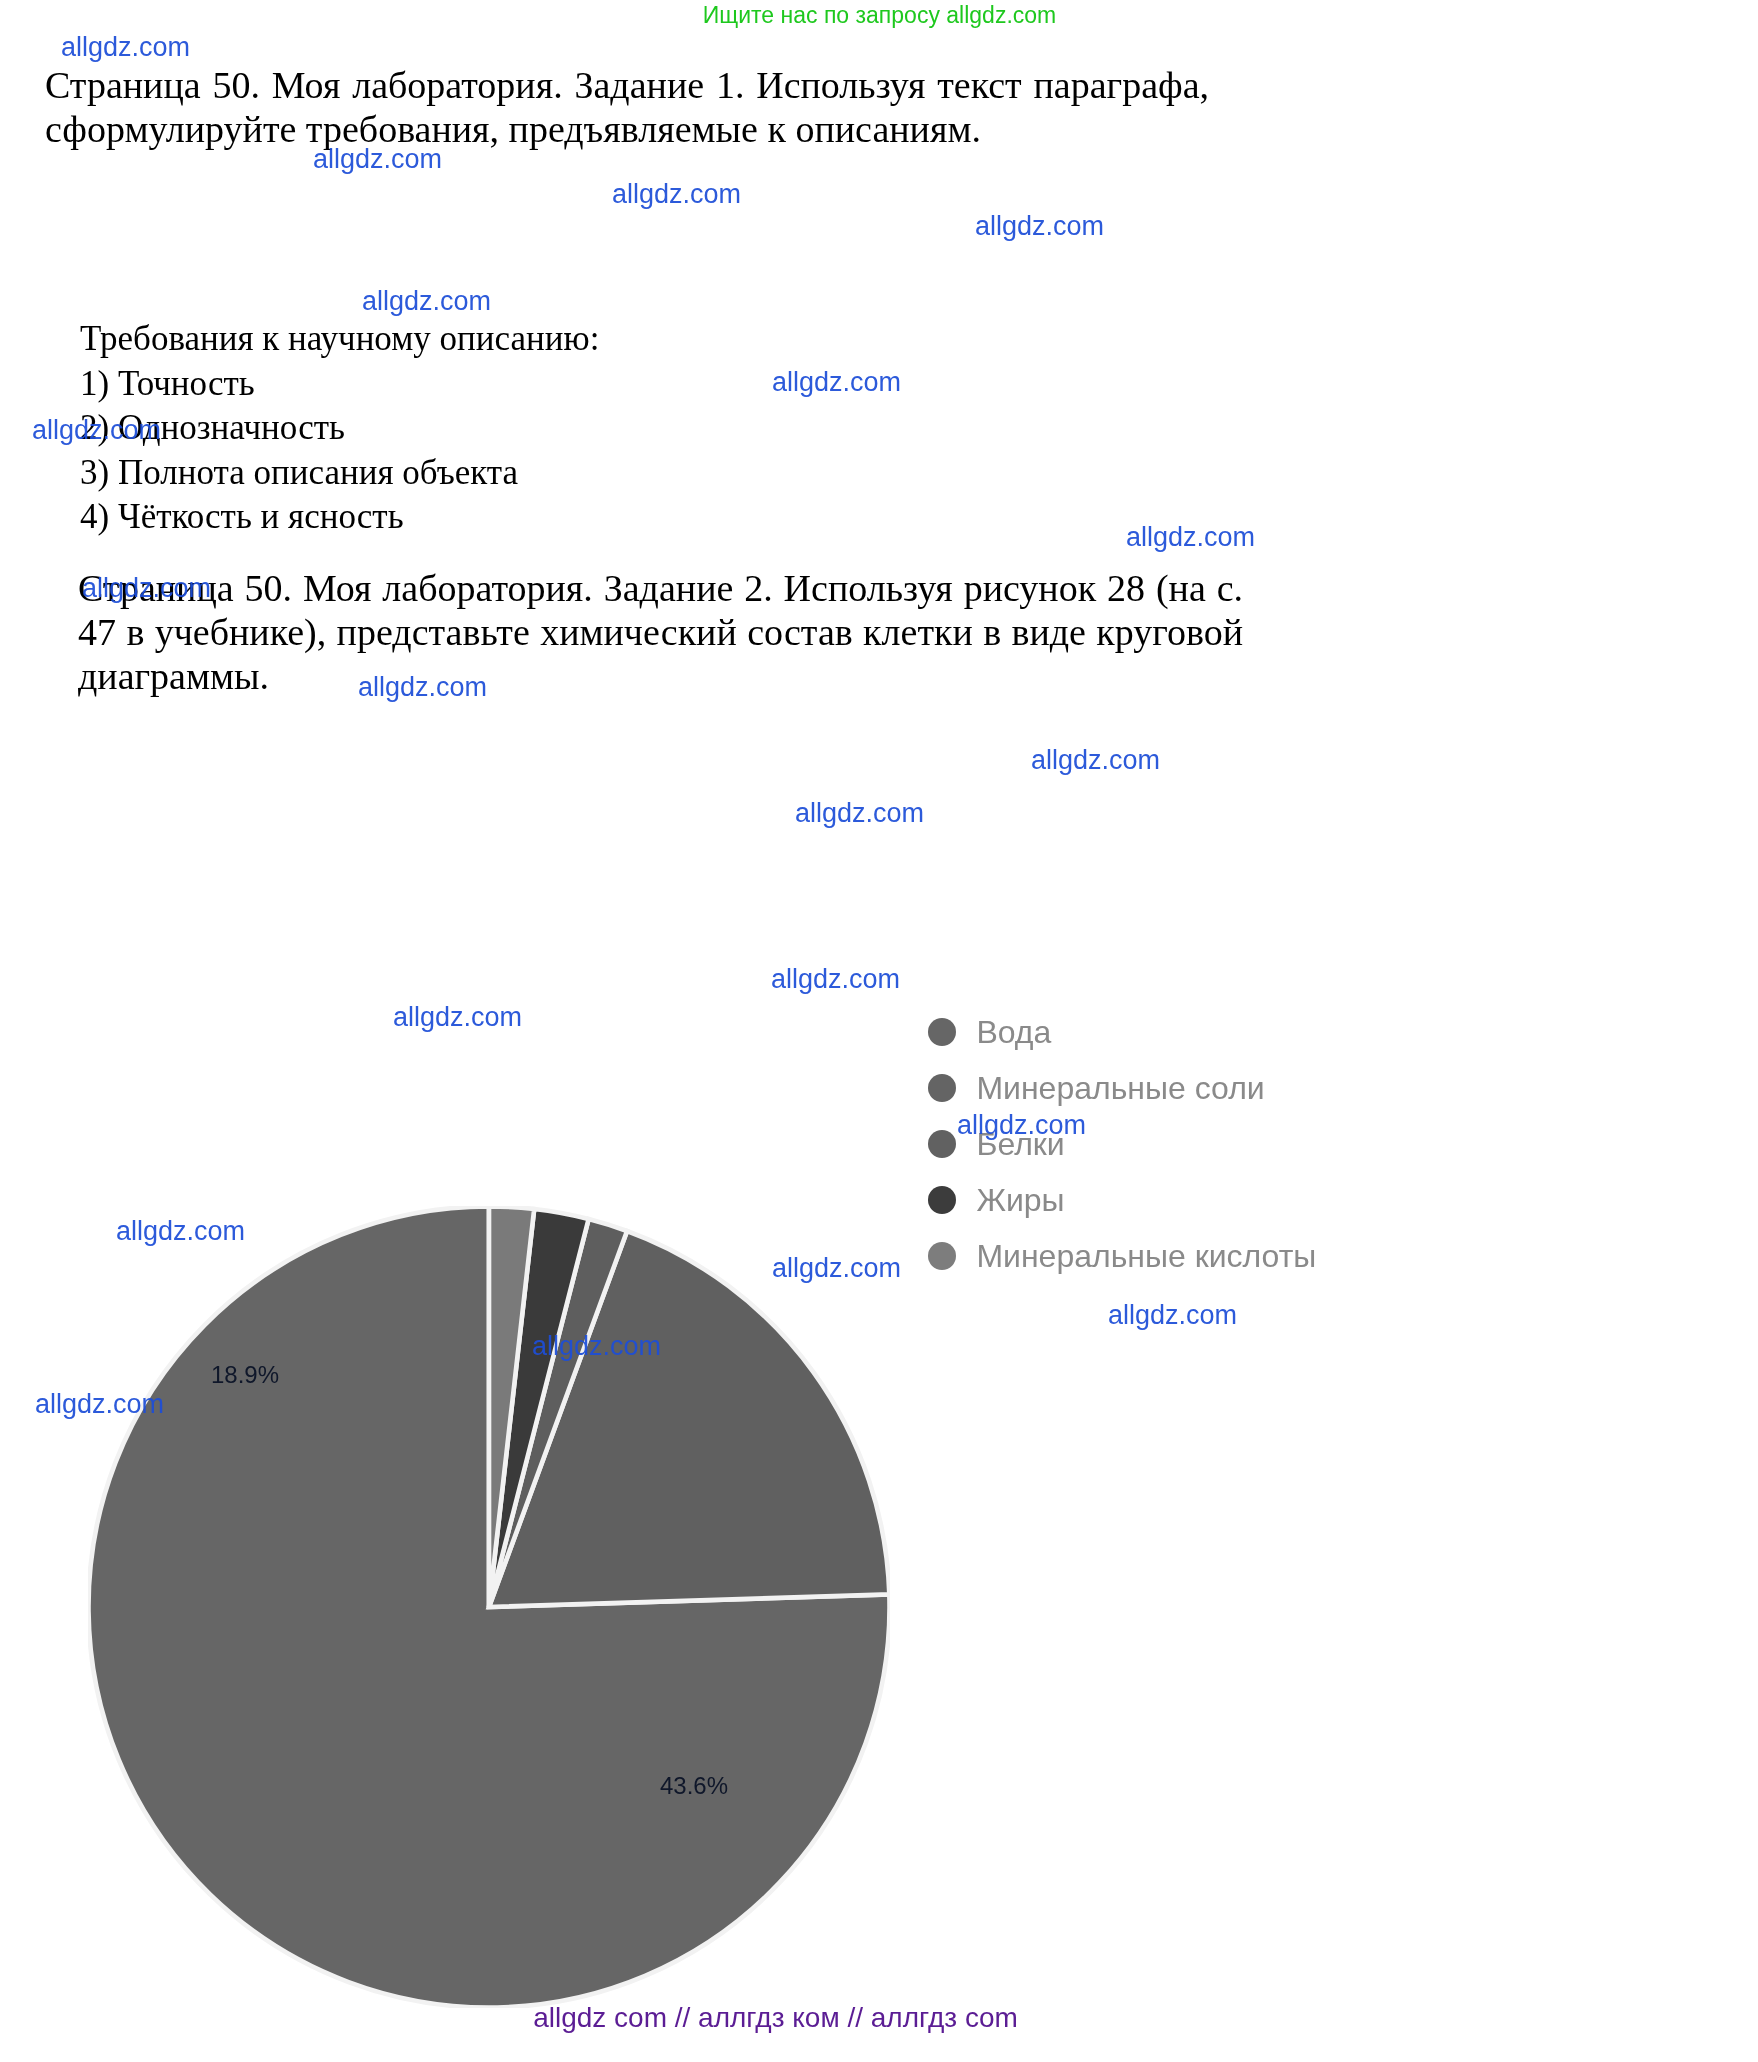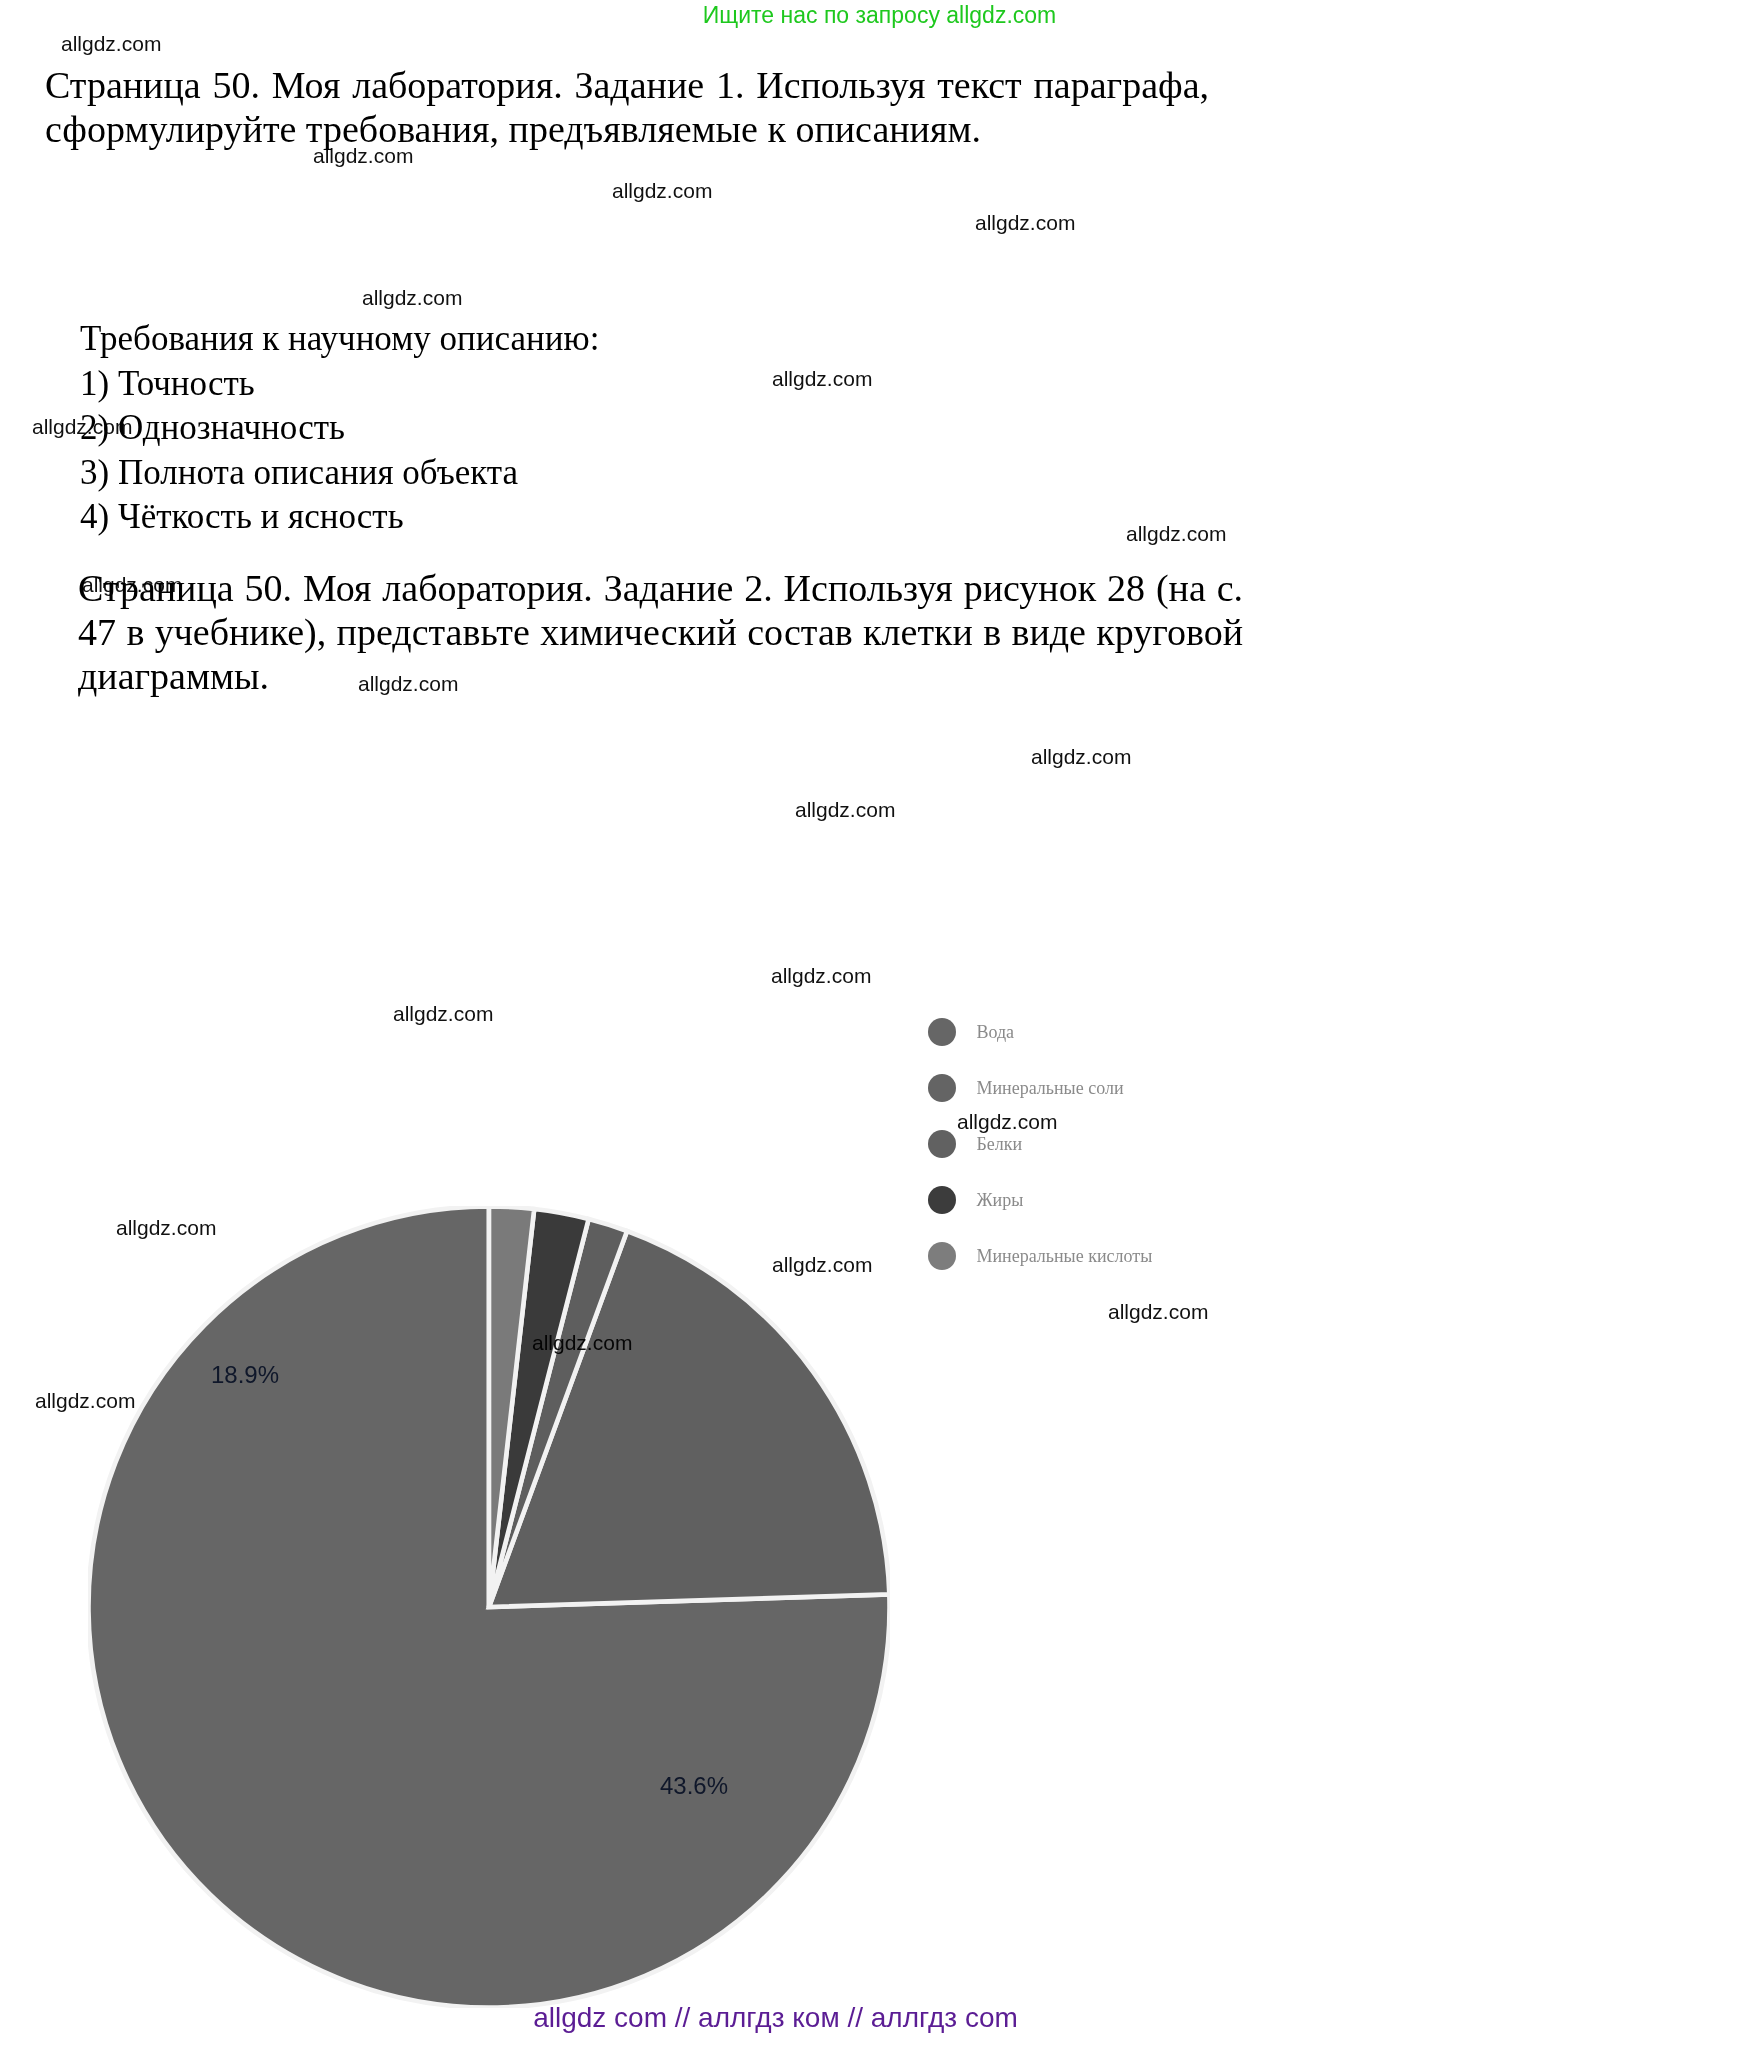--- a/index.html
+++ b/index.html
@@ -27,22 +27,22 @@
     font-size: 23px;
     color: #1ec81e;
     letter-spacing: 0px;
     white-space: nowrap;
   }
 
   
   .wm {
     position: absolute;
     font-family: "Liberation Sans", "DejaVu Sans", sans-serif;
-    font-size: 21px;
-    color: #000000;
+    font-size: 27px;
+    color: #1d4ed8;
     white-space: nowrap;
     opacity: 0.93;
   }
 
   
   .content {
     position: absolute;
     left: 45px;
     top: 65px;
     width: 1660px;
@@ -100,22 +100,22 @@
     align-items: center;
     height: 56px;
   }
   .legend-dot {
     width: 28px;
     height: 28px;
     border-radius: 50%;
     flex: 0 0 auto;
   }
   .legend-label {
-    font-family: Liberation Serif, serif;
-    font-size: 18px;
+    font-family: Liberation Sans, sans-serif;
+    font-size: 32px;
     color: #8a8a8a;
     margin-left: 20.4px;
     white-space: nowrap;
   }
 
   .slice-label {
     position: absolute;
     font-family: "Liberation Sans", "DejaVu Sans", sans-serif;
     font-weight: normal;
     font-size: 24px;

